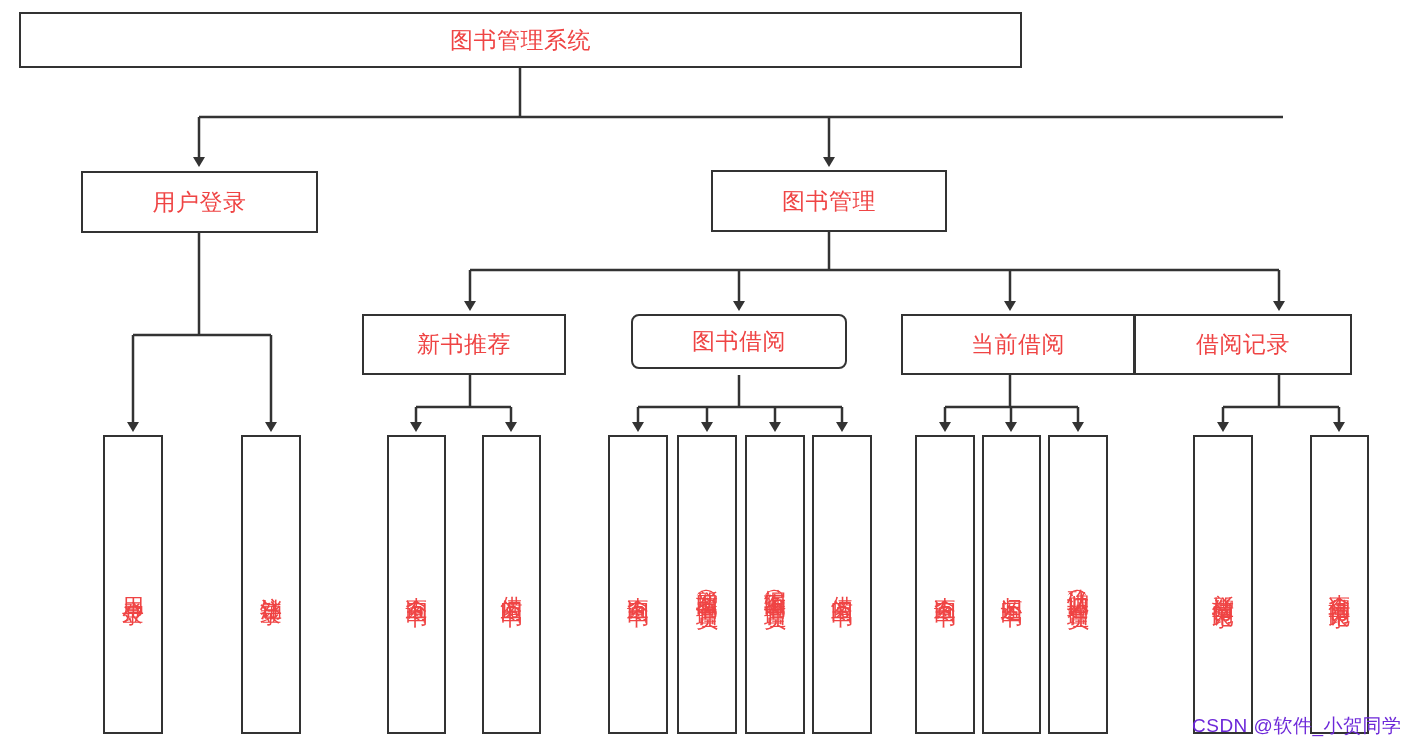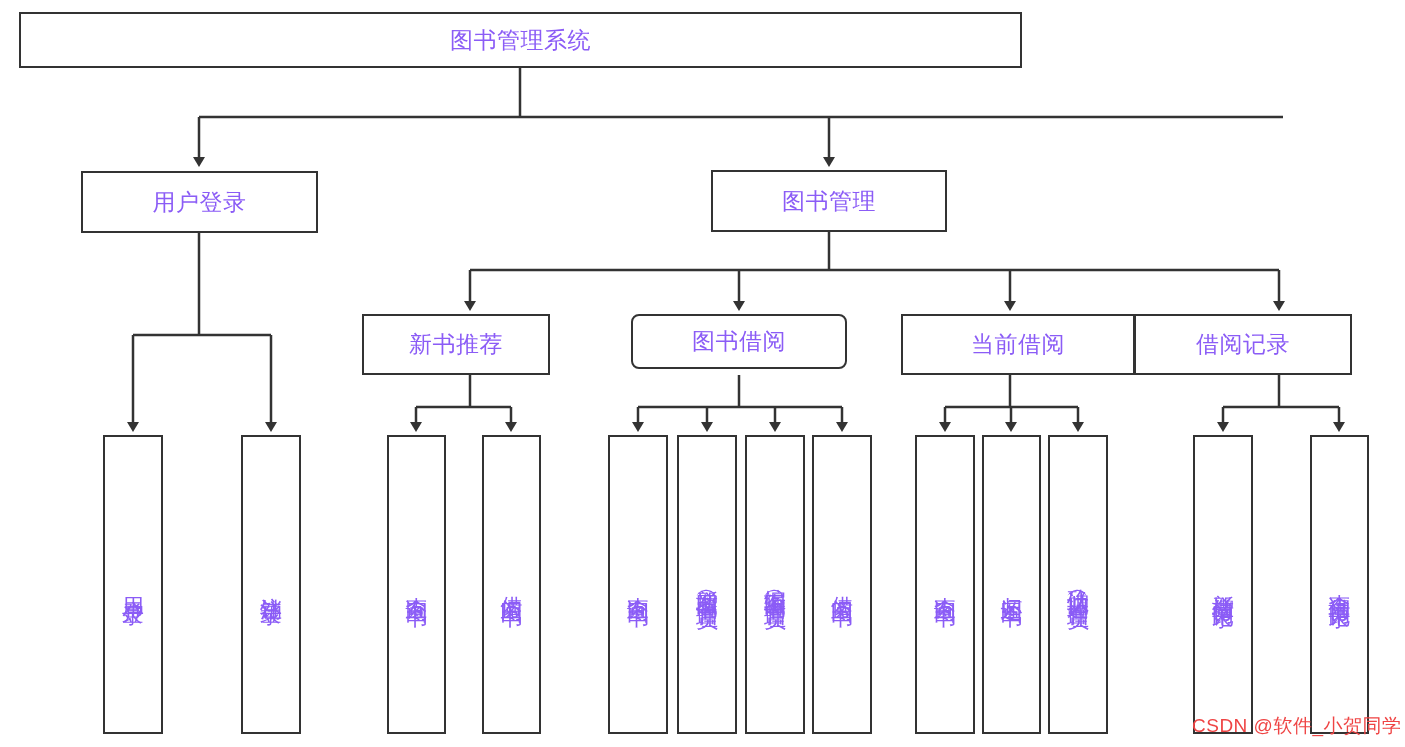--- a/index.html
+++ b/index.html
@@ -26,42 +26,42 @@
     pointer-events: none;
   }
   .node {
     position: absolute;
     box-sizing: border-box;
     border: 2px solid #333333;
     background: #ffffff;
     display: flex;
     align-items: center;
     justify-content: center;
-    color: #8b5cf6;
+    color: #ef4444;
   }
   .node.horiz {
     font-size: 23px;
     letter-spacing: 0.5px;
   }
   .node.vert {
     writing-mode: vertical-rl;
     text-orientation: upright;
     font-size: 22px;
     letter-spacing: 3px;
     line-height: 1;
     padding: 4px 0;
   }
   .node.vert > span {
     writing-mode: vertical-rl;
     text-orientation: upright;
     display: block;
   }
   .watermark {
     position: absolute;
-    color: #ef4444;
+    color: #6d28d9;
     font-size: 19px;
     white-space: nowrap;
     letter-spacing: 0.5px;
   }
 </style>
 </head>
 <body>
 
 <div id="canvas">
 
@@ -119,21 +119,21 @@
     <span>图书管理系统</span>
   </div>
 
   <div class="node horiz" style="left:81px; top:171px; width:237px; height:62px;">
     <span>用户登录</span>
   </div>
   <div class="node horiz" style="left:711px; top:170px; width:236px; height:62px;">
     <span>图书管理</span>
   </div>
 
-  <div class="node horiz" style="left:362px; top:314px; width:188px; height:61px;">
+  <div class="node horiz" style="left:362px; top:314px; width:204px; height:61px;">
     <span>新书推荐</span>
   </div>
   <div class="node horiz" style="left:631px; top:314px; width:216px; height:55px;border-radius:8px;">
     <span>图书借阅</span>
   </div>
   <div class="node horiz" style="left:901px; top:314px; width:234px; height:61px;">
     <span>当前借阅</span>
   </div>
   <div class="node horiz" style="left:1134px; top:314px; width:218px; height:61px;">
     <span>借阅记录</span>

